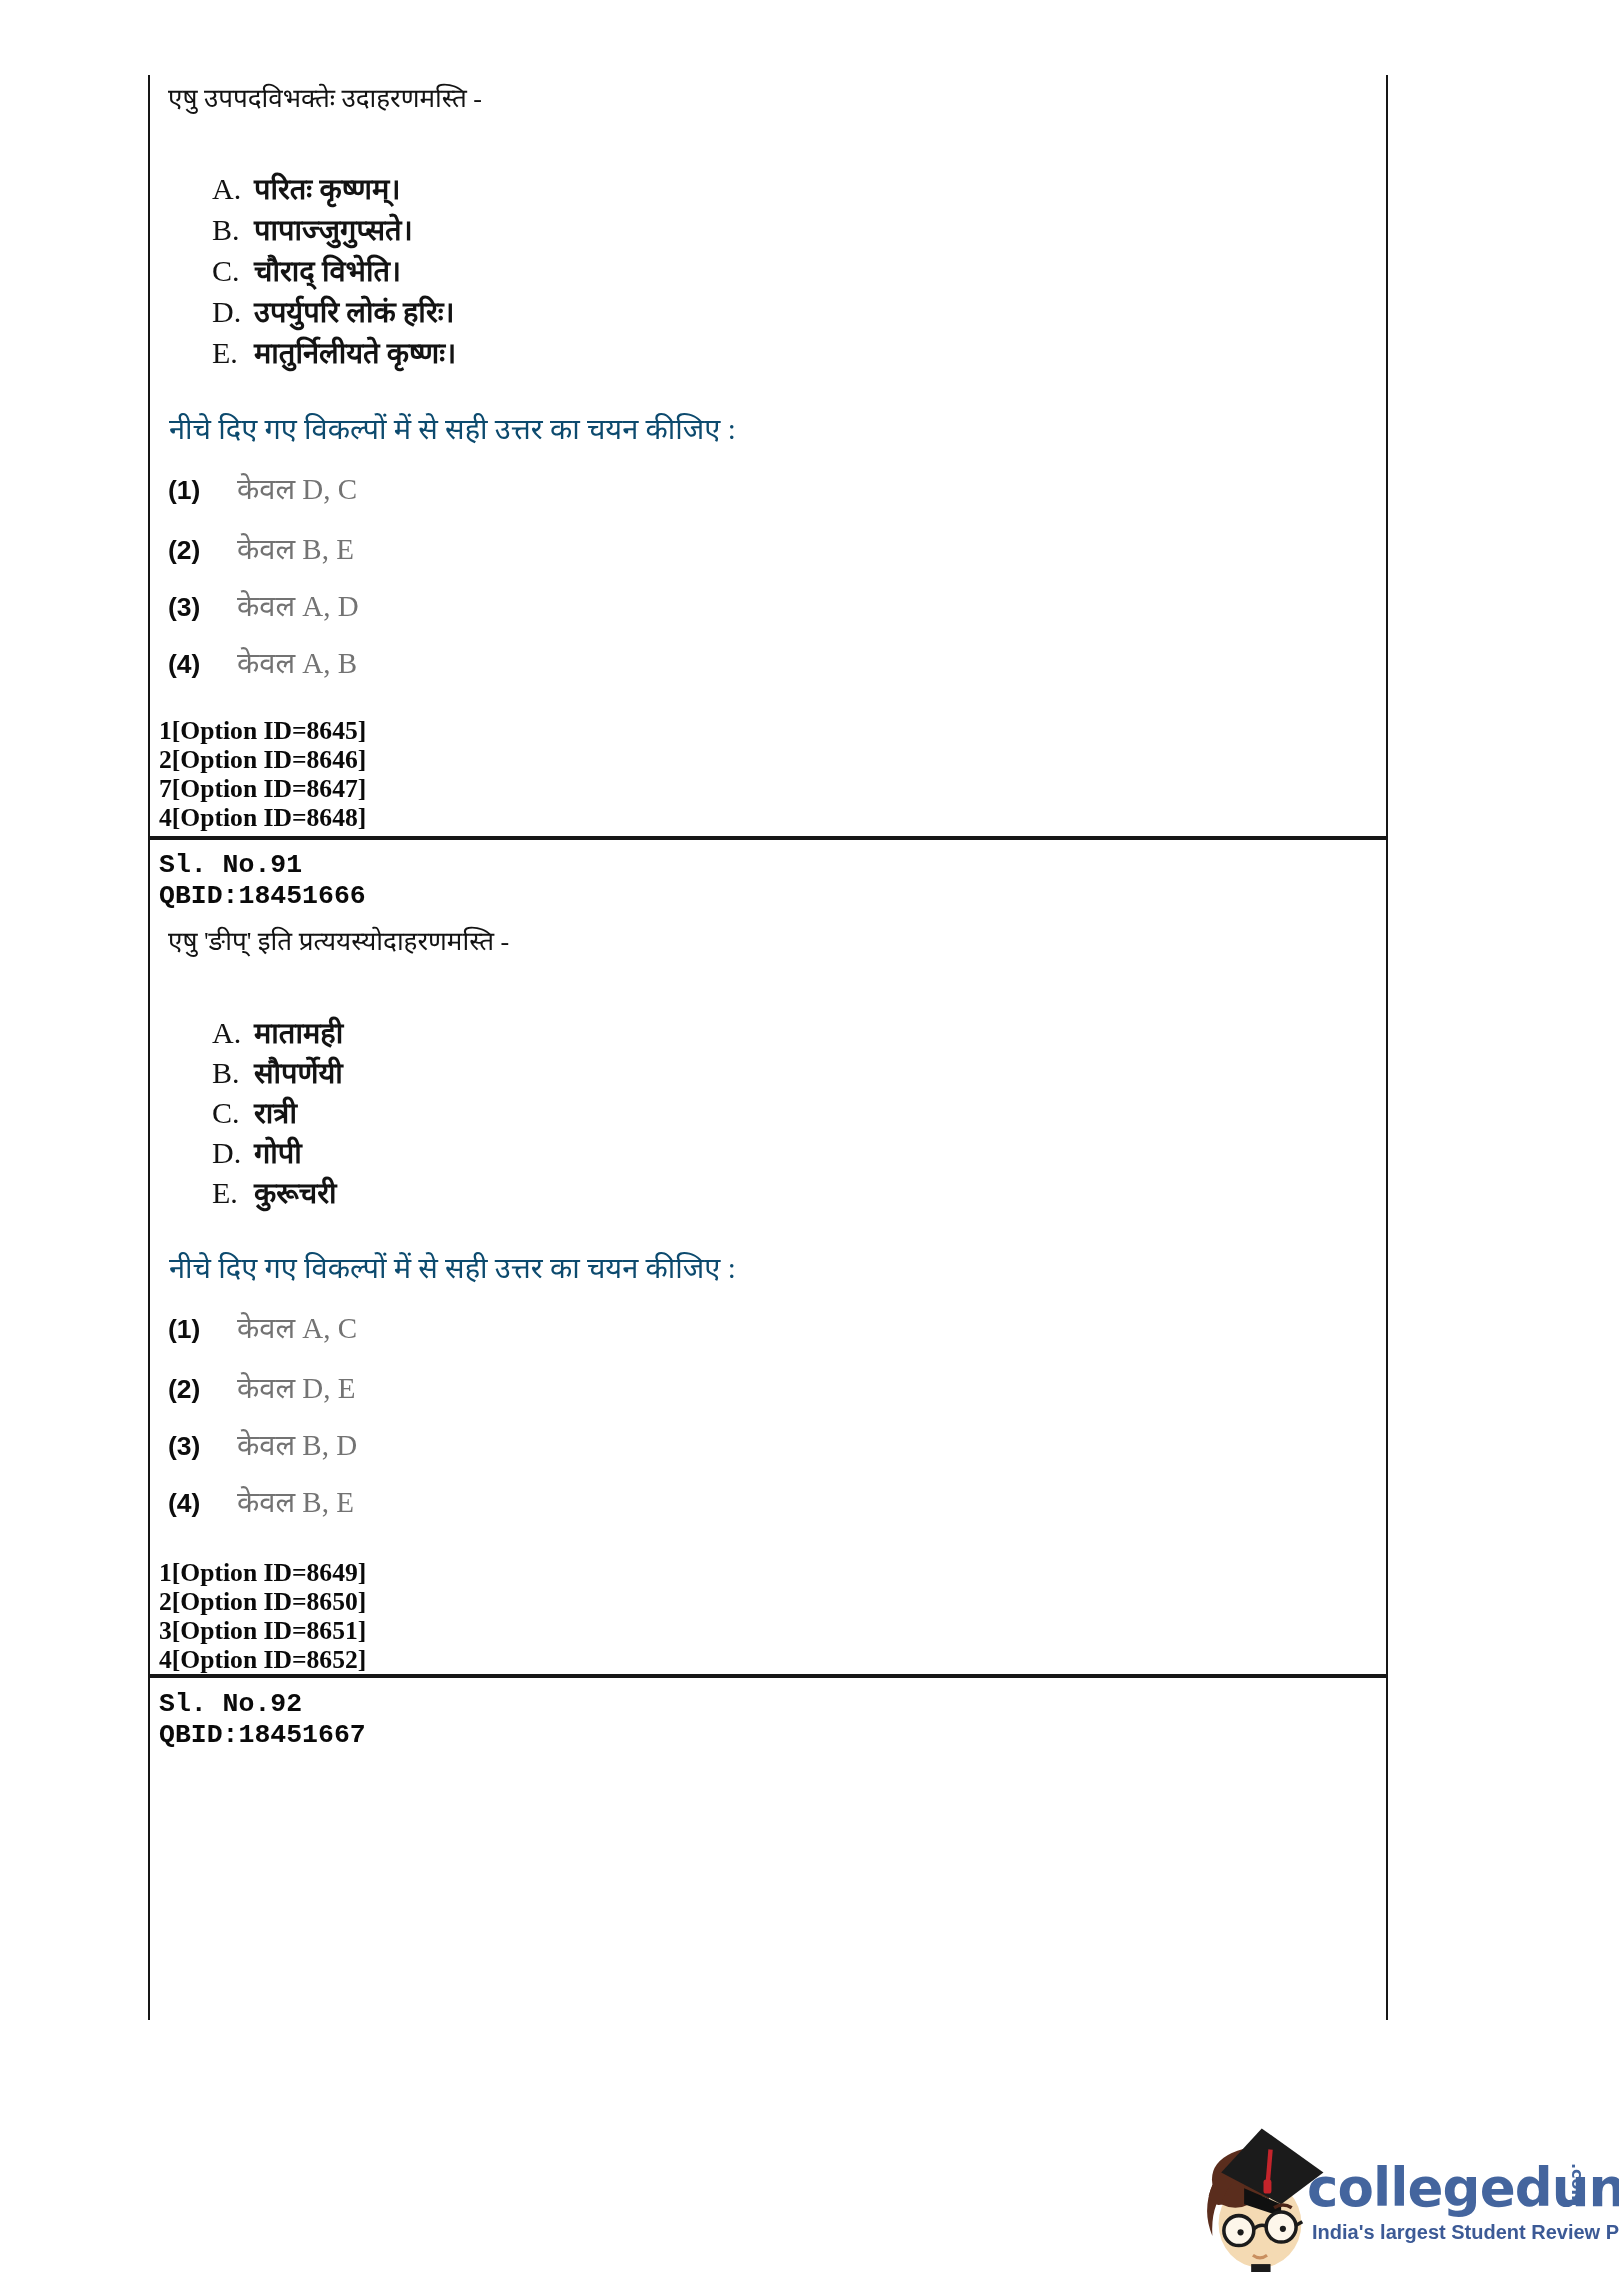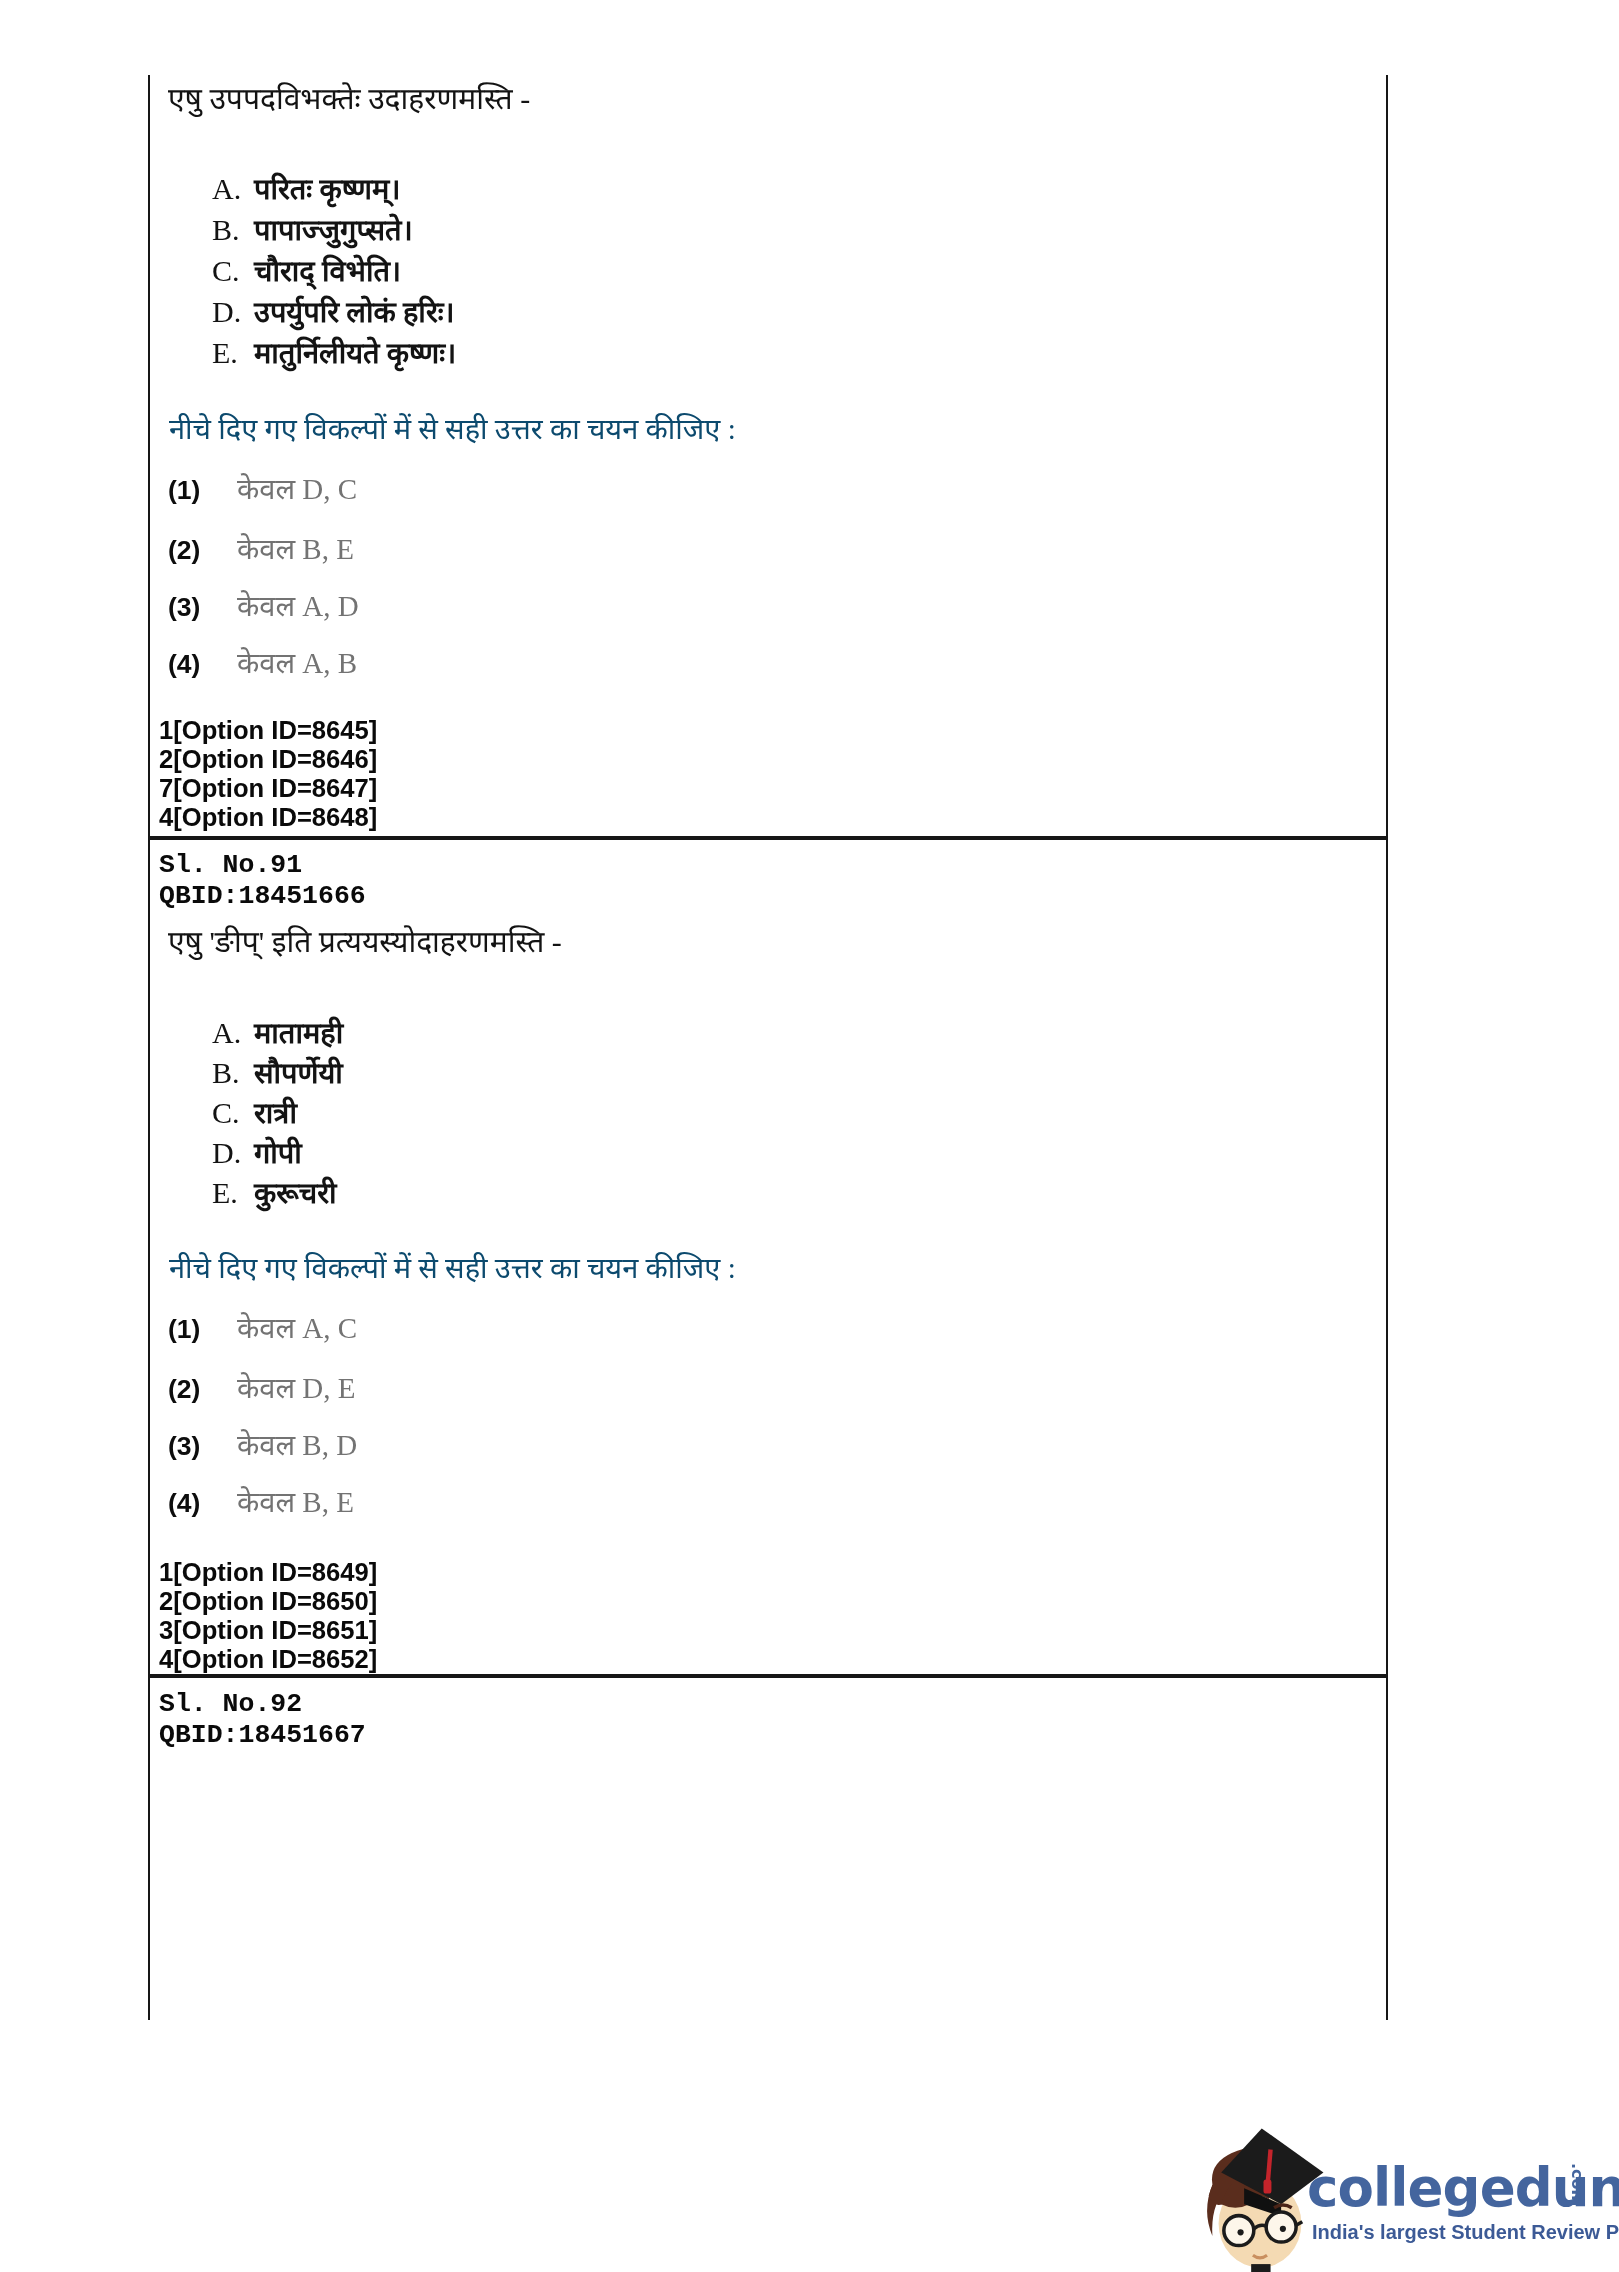--- a/index.html
+++ b/index.html
@@ -9,21 +9,21 @@
   }
   .frame{
     position:absolute;left:148px;top:75px;width:1236px;height:1945px;
     border-left:2.6px solid #161616;border-right:2.6px solid #161616;
   }
   .hline{position:absolute;left:148px;width:1239px;height:3.5px;background:#161616;}
   .hl-1{top:836px;}
   .hl-2{top:1674px;}
 
   .deva-q{
-    position:absolute;left:168px;font-size:30px;line-height:41px;
+    position:absolute;left:168px;font-size:26px;line-height:41px;
     font-family:"Liberation Serif", serif;color:#131313;
   }
   .abcde{position:absolute;left:212px;}
   .opt-line{display:flex;align-items:baseline;}
   .q1-list .opt-line{height:41px;}
   .q2-list .opt-line{height:40px;}
   .opt-letter{
     width:42px;font-family:"Liberation Serif", serif;font-size:30px;color:#131313;
     flex:0 0 42px;
   }
@@ -34,21 +34,21 @@
   }
 
   .choice-row{position:absolute;left:168px;display:flex;align-items:baseline;}
   .choice-num{
     font-family:"Liberation Sans", sans-serif;font-weight:bold;font-size:26.5px;
     width:69px;flex:0 0 69px;color:#0d0d0d;
   }
   .choice-text{font-size:29px;color:#737373;white-space:nowrap;}
 
   .optids{
-    position:absolute;left:159px;font-family:Liberation Sans, sans-serif;
+    position:absolute;left:159px;font-family:Liberation Serif, serif;
     font-weight:bold;font-size:25.6px;line-height:29px;color:#0a0a0a;
   }
   .slno-block{
     position:absolute;left:159px;font-family:Liberation Mono, monospace;
     font-weight:bold;font-size:26.5px;line-height:31px;color:#0a0a0a;
   }
 
   
   .logo-mascot{position:absolute;left:1193px;top:2123px;}
   .brand-text{

